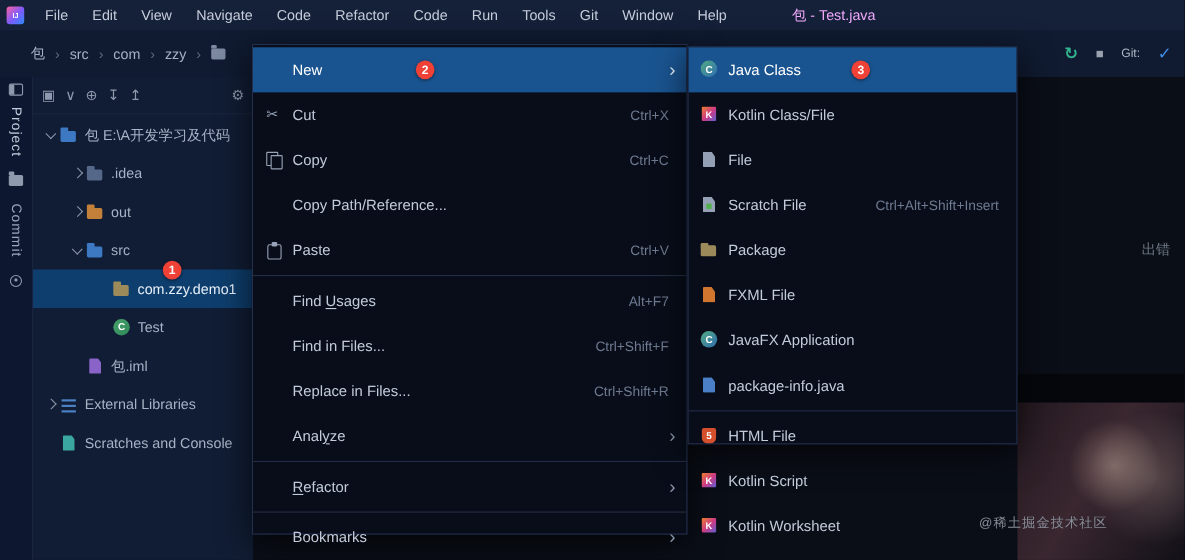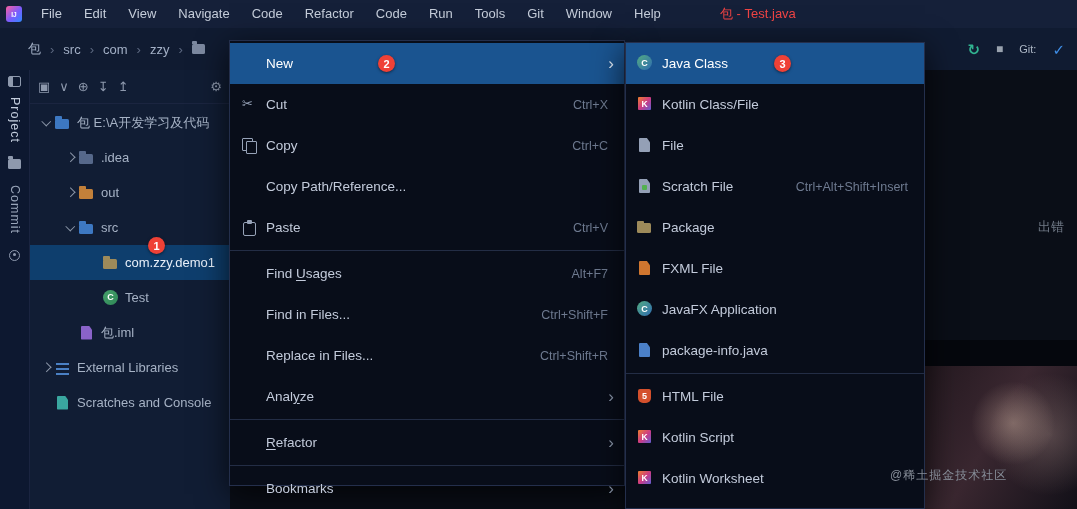--- a/index.html
+++ b/index.html
@@ -7,21 +7,21 @@
     font-family:"Liberation Sans","DejaVu Sans",sans-serif; position:relative; }
 
   
   .titlebar{position:absolute;left:0;top:0;width:1077px;height:28px;background:#152039;
     display:flex;align-items:center;z-index:20;}
   .app-logo{width:16px;height:16px;border-radius:3px;margin:0 8px 0 6px;flex:none;
     background:linear-gradient(135deg,#fc5fa0,#7a5cff 55%,#2e8bff);
     color:#fff;font-size:6.5px;font-weight:700;display:flex;align-items:center;justify-content:center;}
   .tb-menus{display:flex;height:100%;align-items:center;}
   .tb-menu{padding:0 11px;font-size:13px;color:#c5cdda;line-height:28px;cursor:default;}
-  .tb-title{position:absolute;left:720px;top:0;line-height:28px;font-size:13px;color:#ef4444;}
+  .tb-title{position:absolute;left:720px;top:0;line-height:28px;font-size:13px;color:#f0abfc;}
 
   
   .toolbar{position:absolute;left:0;top:28px;width:1077px;height:42px;background:#101b31;z-index:10;}
   .breadcrumb{position:absolute;left:28px;top:0;height:42px;display:flex;align-items:center;gap:9px;}
   .crumb{font-size:13px;color:#a3b0c6;}
   .crumb-sep{font-size:13px;color:#5c6880;}
   .toolbar-right{position:absolute;right:12px;top:0;height:42px;display:flex;align-items:center;gap:16px;}
   .gicon{font-size:15px;line-height:1;}
   .rerun-g{color:#31b390;font-weight:700;}
   .stop-g{color:#99a2ae;font-size:12px;}
@@ -100,21 +100,21 @@
   .icon-scissors::before{content:'✂';position:absolute;left:2px;top:0;color:#97a3b8;font-size:13px;}
   .icon-copy::before{content:'';position:absolute;left:2px;top:1px;width:9px;height:11px;border:1.3px solid #97a3b8;border-radius:1px;}
   .icon-copy::after{content:'';position:absolute;left:6px;top:4px;width:9px;height:11px;border:1.3px solid #97a3b8;border-radius:1px;background:#080d19;}
   .icon-paste::before{content:'';position:absolute;left:3px;top:3px;width:11px;height:12px;border:1.3px solid #97a3b8;border-radius:2px;}
   .icon-paste::after{content:'';position:absolute;left:6.5px;top:1px;width:5px;height:3.5px;background:#97a3b8;border-radius:1px;}
 
   
   .menu{position:absolute;background:#080d19;border:1px solid #242f4c;
     box-shadow:0 8px 30px rgba(0,0,0,.7);}
   .context-menu{left:229px;top:40px;width:396px;height:446px;z-index:30;padding-top:2px;}
-  .submenu{left:625px;top:42px;width:300px;height:467px;z-index:40;}
+  .submenu{left:625px;top:42px;width:300px;height:362px;z-index:40;}
   .menu-row{height:41px;display:flex;align-items:center;padding:0 10px;position:relative;
     color:#c3cbdb;font-size:13.5px;cursor:default;}
   .menu-row.selected{background:#1a5490;color:#fff;}
   .mi-icon{width:20px;height:17px;position:relative;flex:none;}
   .mi-label{margin-left:6px;white-space:nowrap;}
   .mi-label u{text-underline-offset:2px;}
   .mi-spacer{flex:1;}
   .mi-shortcut{color:#6e7a90;font-size:12.5px;margin-right:6px;white-space:nowrap;}
   .mi-arrow{color:#8b97ab;font-size:17px;margin-left:8px;margin-right:0;line-height:1;}
   .menu-row.selected .mi-arrow{color:#e2ecf7;}

